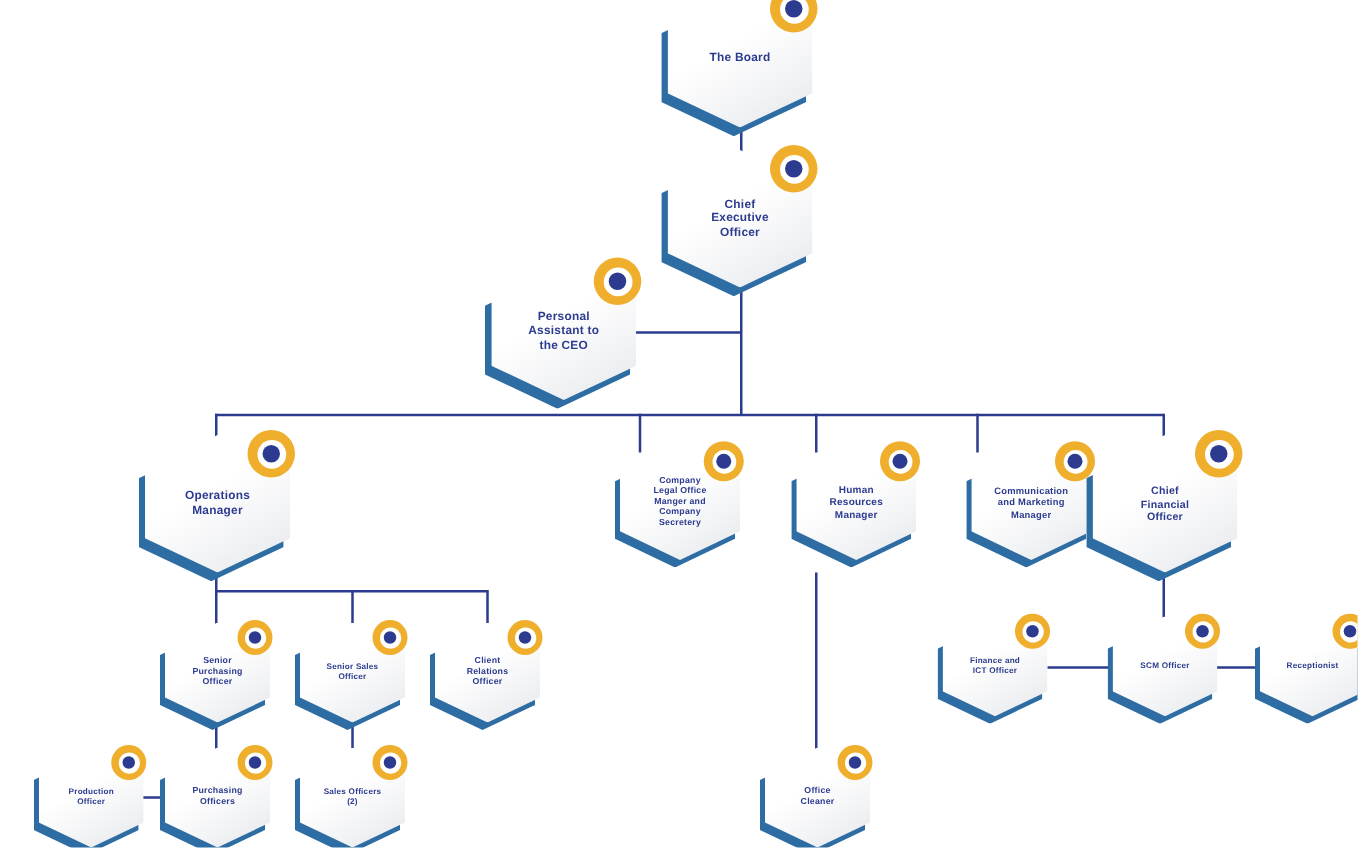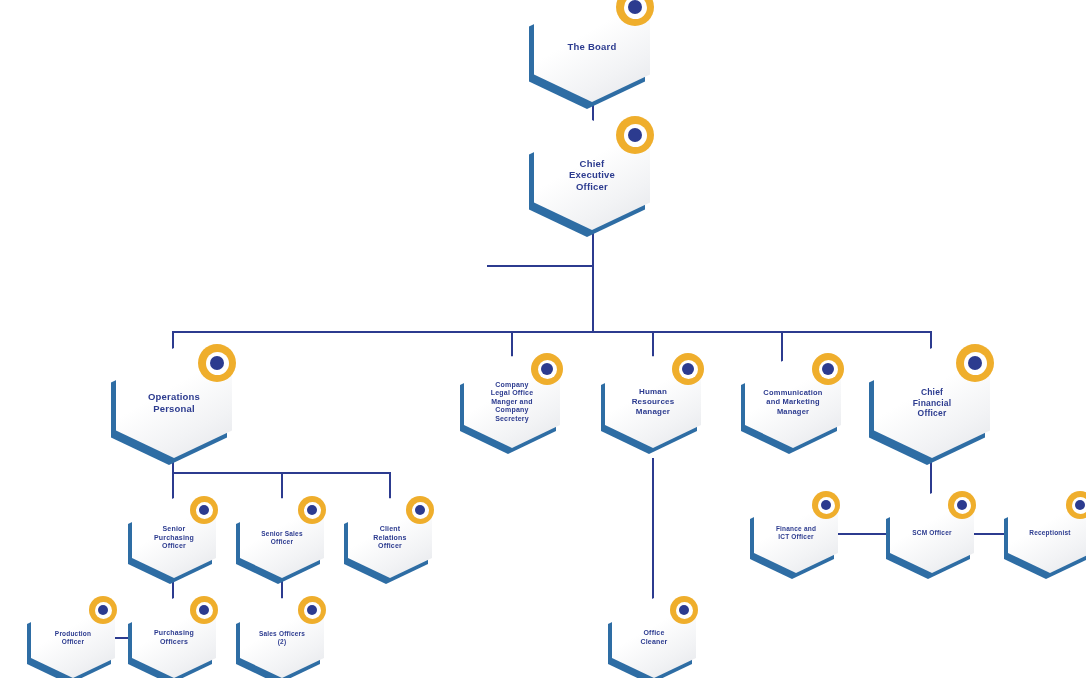--- a/index.html
+++ b/index.html
@@ -66,21 +66,21 @@
     background:#2c3b8f;
   }
 
   
   .sz-lg{width:116px;height:110px;}
   .sz-lg .hex-label{font-size:9.5px;}
   .sz-lg .badge{width:38px;height:38px;right:-4px;top:-4px;}
   .sz-lg .badge .inner-ring{width:23px;height:23px;}
   .sz-lg .badge .dot{width:14px;height:14px;}
 
-  .sz-md{width:96px;height:92px;}
+  .sz-md{width:96px;height:92px;margin-left:32px;}
   .sz-md .hex-label{font-size:8px;padding:0 7px;}
   .sz-md .badge{width:32px;height:32px;right:-3px;top:-3px;}
   .sz-md .badge .inner-ring{width:19px;height:19px;}
   .sz-md .badge .dot{width:12px;height:12px;}
 
   .sz-sm{width:84px;height:80px;}
   .sz-sm .hex-label{font-size:7px;padding:0 6px;}
   .sz-sm .badge{width:28px;height:28px;right:-2px;top:-2px;}
   .sz-sm .badge .inner-ring{width:17px;height:17px;}
   .sz-sm .badge .dot{width:10px;height:10px;}
@@ -144,26 +144,38 @@
     <div class="hex-label">Chief
 Executive
 Officer</div>
     <div class="badge">
         <div class="inner-ring">
           <div class="dot"></div>
         </div>
       </div>
   </div>
 
+  <div class="node sz-lg" style="left:393px;top:210px;">
+    <div class="hex-shadow"></div>
+    <div class="hex-face"></div>
+    <div class="hex-label">Personal
+Assistant to
+the CEO</div>
+    <div class="badge">
+        <div class="inner-ring">
+          <div class="dot"></div>
+        </div>
+      </div>
+  </div>
 
   <div class="node sz-lg" style="left:116px;top:348px;">
     <div class="hex-shadow"></div>
     <div class="hex-face"></div>
     <div class="hex-label">Operations
-Personal</div>
+Manager</div>
     <div class="badge">
         <div class="inner-ring">
           <div class="dot"></div>
         </div>
       </div>
   </div>
 
   <div class="node sz-md" style="left:464px;top:356px;">
     <div class="hex-shadow"></div>
     <div class="hex-face"></div>

